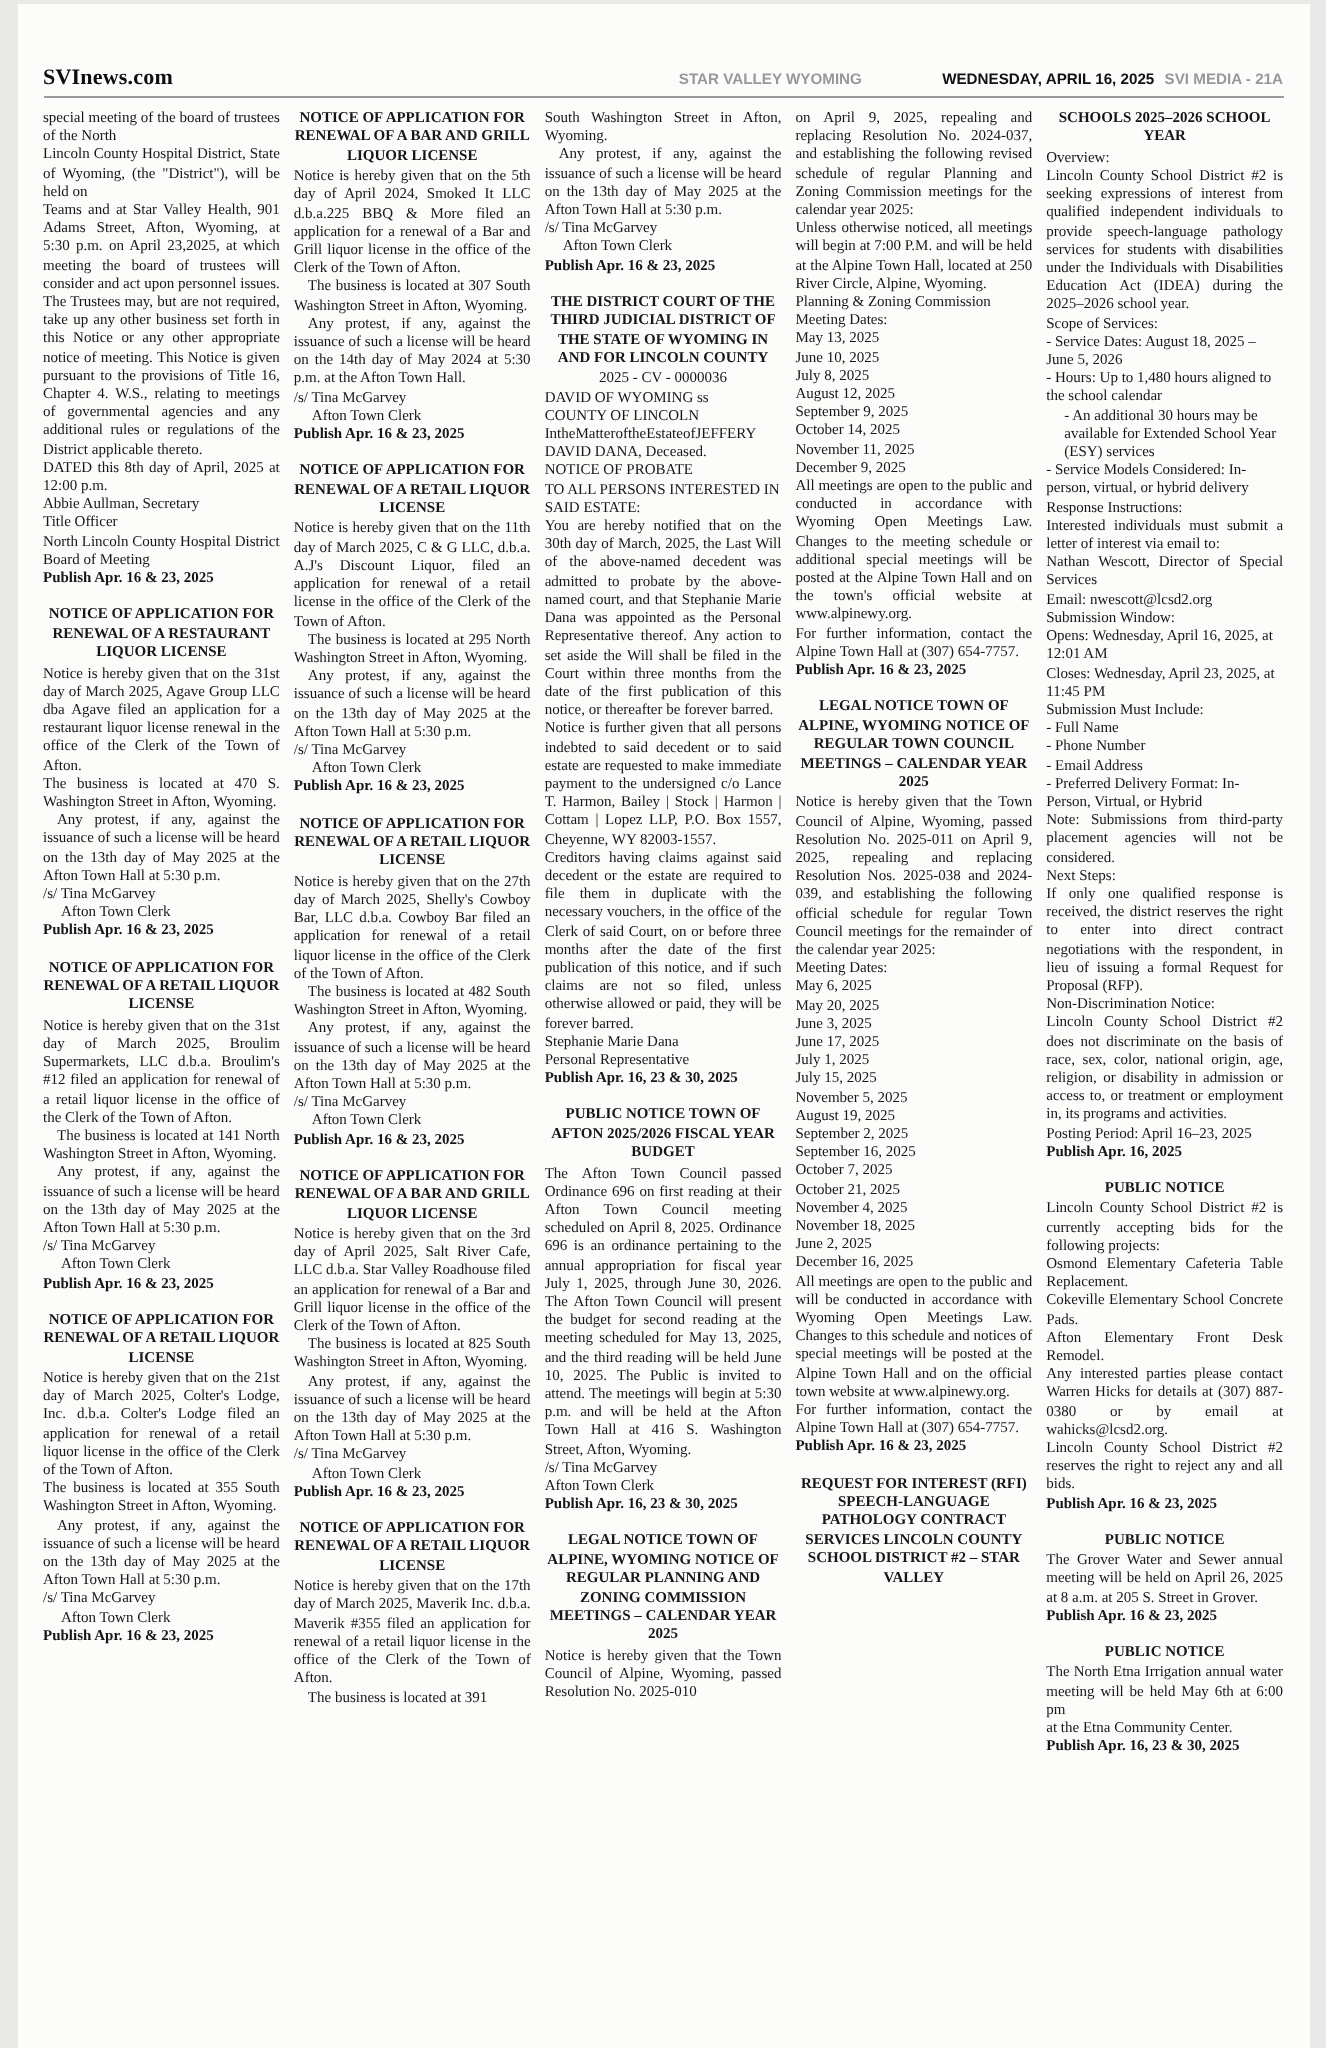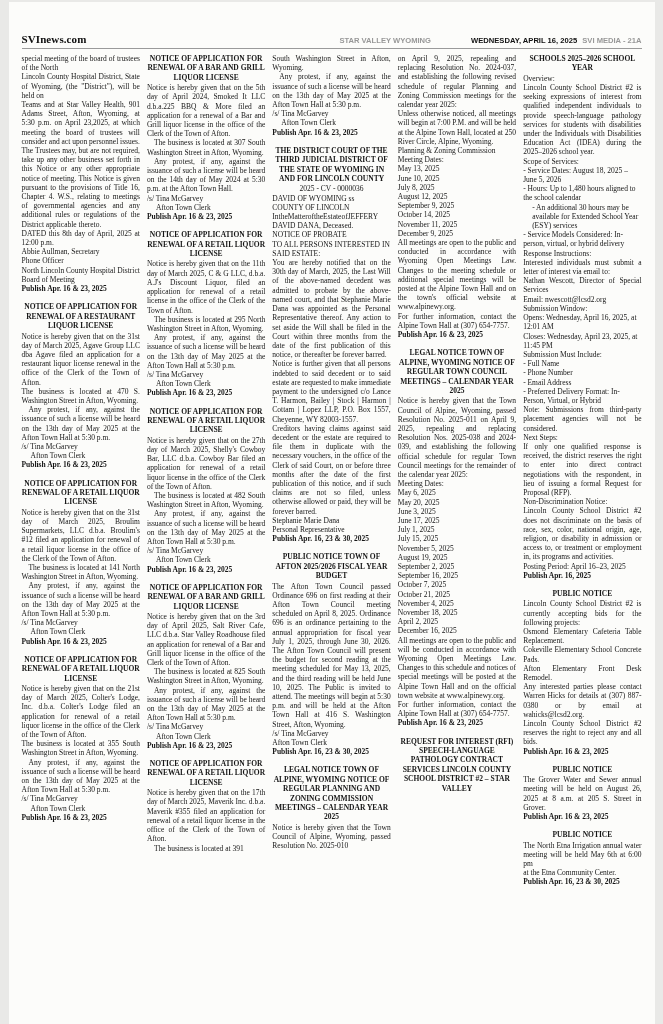--- a/index.html
+++ b/index.html
@@ -53,21 +53,21 @@
       <span class="mast-ed" style="margin-left: 3px;">SVI MEDIA - 21A</span>
     </span>
   </div>
   <div class="columns">
       <div class="col">
         <div class="blk p">special meeting of the board of trustees of the North</div>
         <div class="blk p">Lincoln County Hospital District, State of Wyoming, (the "District"), will be held on</div>
         <div class="blk p">Teams and at Star Valley Health, 901 Adams Street, Afton, Wyoming, at 5:30 p.m. on April 23,2025, at which meeting the board of trustees will consider and act upon personnel issues. The Trustees may, but are not required, take up any other business set forth in this Notice or any other appropriate notice of meeting. This Notice is given pursuant to the provisions of Title 16, Chapter 4. W.S., relating to meetings of governmental agencies and any additional rules or regulations of the District applicable thereto.</div>
         <div class="blk p">DATED this 8th day of April, 2025 at 12:00 p.m.</div>
         <div class="blk l">Abbie Aullman, Secretary</div>
-        <div class="blk l">Phone Officer</div>
+        <div class="blk l">Title Officer</div>
         <div class="blk l">North Lincoln County Hospital District</div>
         <div class="blk l">Board of Meeting</div>
         <div class="blk pub">Publish Apr. 16 &amp; 23, 2025</div>
         <div class="blk h">NOTICE OF APPLICATION FOR RENEWAL OF A RESTAURANT LIQUOR LICENSE</div>
         <div class="blk p">Notice is hereby given that on the 31st day of March 2025, Agave Group LLC dba Agave filed an application for a restaurant liquor license renewal in the office of the Clerk of the Town of Afton.</div>
         <div class="blk p">The business is located at 470 S. Washington Street in Afton, Wyoming.</div>
         <div class="blk pi">Any protest, if any, against the issuance of such a license will be heard on the 13th day of May 2025 at the Afton Town Hall at 5:30 p.m.</div>
         <div class="blk l">/s/ Tina McGarvey</div>
         <div class="blk li">Afton Town Clerk</div>
         <div class="blk pub">Publish Apr. 16 &amp; 23, 2025</div>
@@ -171,21 +171,21 @@
         <div class="blk l">July 1, 2025</div>
         <div class="blk l">July 15, 2025</div>
         <div class="blk l">November 5, 2025</div>
         <div class="blk l">August 19, 2025</div>
         <div class="blk l">September 2, 2025</div>
         <div class="blk l">September 16, 2025</div>
         <div class="blk l">October 7, 2025</div>
         <div class="blk l">October 21, 2025</div>
         <div class="blk l">November 4, 2025</div>
         <div class="blk l">November 18, 2025</div>
-        <div class="blk l">April 2, 2025</div>
+        <div class="blk l">June 2, 2025</div>
         <div class="blk l">December 16, 2025</div>
         <div class="blk p">All meetings are open to the public and will be conducted in accordance with Wyoming Open Meetings Law. Changes to this schedule and notices of special meetings will be posted at the Alpine Town Hall and on the official town website at www.alpinewy.org.</div>
         <div class="blk p">For further information, contact the Alpine Town Hall at (307) 654-7757.</div>
         <div class="blk pub">Publish Apr. 16 &amp; 23, 2025</div>
         <div class="blk h">REQUEST FOR INTEREST (RFI) SPEECH-LANGUAGE PATHOLOGY CONTRACT SERVICES LINCOLN COUNTY SCHOOL DISTRICT #2 – STAR VALLEY</div>
       </div>
       <div class="col">
         <div class="blk h">SCHOOLS 2025–2026 SCHOOL YEAR</div>
         <div class="blk l">Overview:</div>
         <div class="blk p">Lincoln County School District #2 is seeking expressions of interest from qualified independent individuals to provide speech-language pathology services for students with disabilities under the Individuals with Disabilities Education Act (IDEA) during the 2025–2026 school year.</div>
@@ -215,21 +215,21 @@
         <div class="blk pub">Publish Apr. 16, 2025</div>
         <div class="blk h">PUBLIC NOTICE</div>
         <div class="blk p">Lincoln County School District #2 is currently accepting bids for the following projects:</div>
         <div class="blk p">Osmond Elementary Cafeteria Table Replacement.</div>
         <div class="blk p">Cokeville Elementary School Concrete Pads.</div>
         <div class="blk p">Afton Elementary Front Desk Remodel.</div>
         <div class="blk p">Any interested parties please contact Warren Hicks for details at (307) 887-0380 or by email at wahicks@lcsd2.org.</div>
         <div class="blk p">Lincoln County School District #2 reserves the right to reject any and all bids.</div>
         <div class="blk pub">Publish Apr. 16 &amp; 23, 2025</div>
         <div class="blk h">PUBLIC NOTICE</div>
-        <div class="blk p">The Grover Water and Sewer annual meeting will be held on August 26, 2025 at 8 a.m. at 205 S. Street in Grover.</div>
+        <div class="blk p">The Grover Water and Sewer annual meeting will be held on April 26, 2025 at 8 a.m. at 205 S. Street in Grover.</div>
         <div class="blk pub">Publish Apr. 16 &amp; 23, 2025</div>
         <div class="blk h">PUBLIC NOTICE</div>
         <div class="blk p">The North Etna Irrigation annual water meeting will be held May 6th at 6:00 pm</div>
         <div class="blk l">at the Etna Community Center.</div>
         <div class="blk pub">Publish Apr. 16, 23 &amp; 30, 2025</div>
       </div>
     </div>
 </div>
 
 </body></html>

